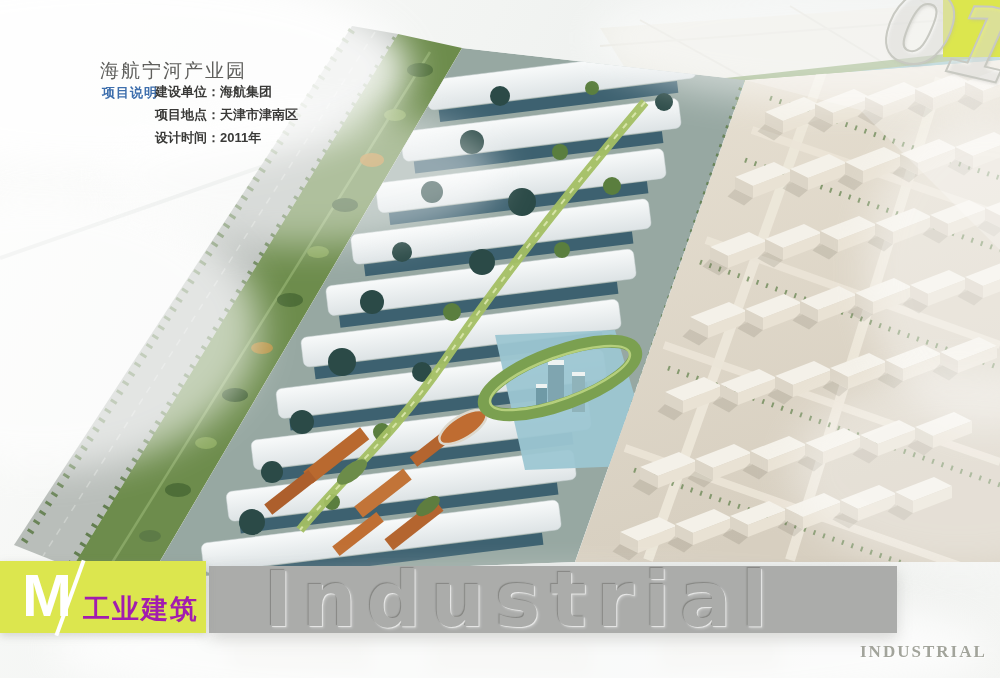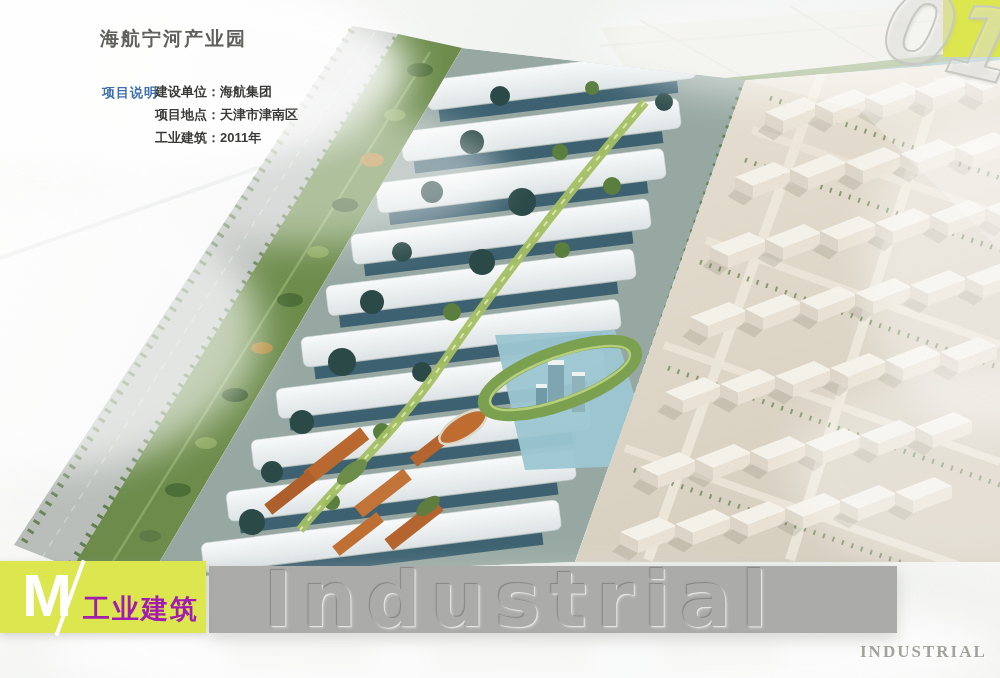--- a/index.html
+++ b/index.html
@@ -14,21 +14,21 @@
   body{font-family:"Liberation Sans","DejaVu Sans",sans-serif;background:#fff;}
   .page{
     position:relative;width:1000px;height:678px;overflow:hidden;
     background:linear-gradient(115deg,#fcfcfb 0%,#f2f4f2 38%,#e9ecea 68%,#f4f5f3 100%);
   }
   svg.scene{position:absolute;left:0;top:0;width:1000px;height:678px;}
 
   
   .hdr{position:absolute;left:0;top:0;width:480px;z-index:20;}
   .title{
-    position:absolute;left:100px;top:26px;font-size:19px;font-weight:700;
+    position:absolute;left:100px;top:58px;font-size:19px;font-weight:400;
     color:var(--titleGray,#5f5f5c);letter-spacing:2px;white-space:nowrap;
   }
   .sec-label{
     position:absolute;left:102px;top:84px;font-size:13px;font-weight:700;
     color:var(--labelBlue,#3e6fad);letter-spacing:1px;white-space:nowrap;
   }
   .info{position:absolute;left:155px;top:84px;}
   .info-row{height:23px;line-height:16px;font-size:13px;color:var(--inkDark,#3a3a38);white-space:nowrap;}
   .info-row .lbl{font-weight:700;}
   .info-row .val{font-weight:600;}
@@ -319,21 +319,21 @@
     <div class="title">海航宁河产业园</div>
     <div class="sec-label">项目说明</div>
     <div class="info">
       <div class="info-row">
         <span class="lbl">建设单位：</span><span class="val">海航集团</span>
       </div>
       <div class="info-row">
         <span class="lbl">项目地点：</span><span class="val">天津市津南区</span>
       </div>
       <div class="info-row">
-        <span class="lbl">工业建筑：</span><span class="val">2011年</span>
+        <span class="lbl">设计时间：</span><span class="val">2011年</span>
       </div>
     </div>
   </div>
 
   <div class="corner-sq"></div>
   <div class="page-num">01</div>
 
   <div class="cat-block">
     <div class="cat-letter">M</div>
     <div class="cat-slash"></div>

